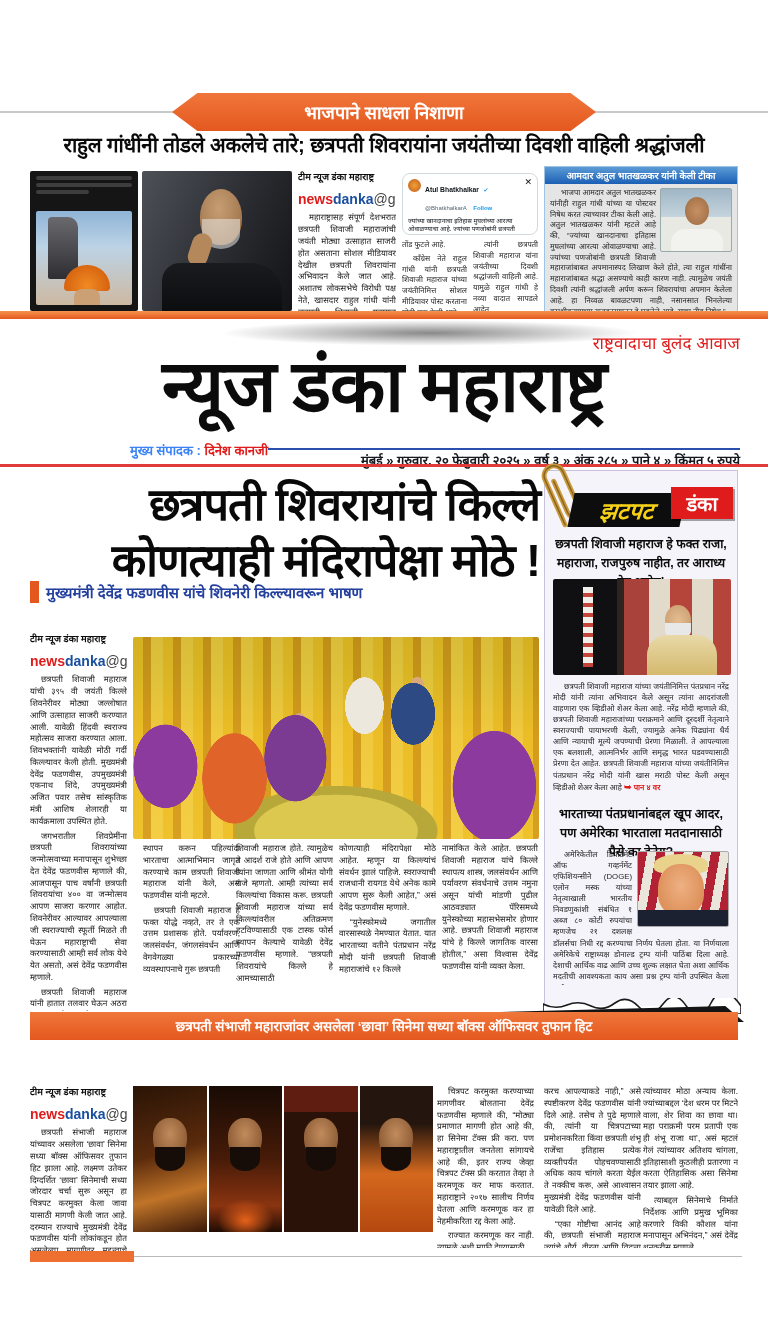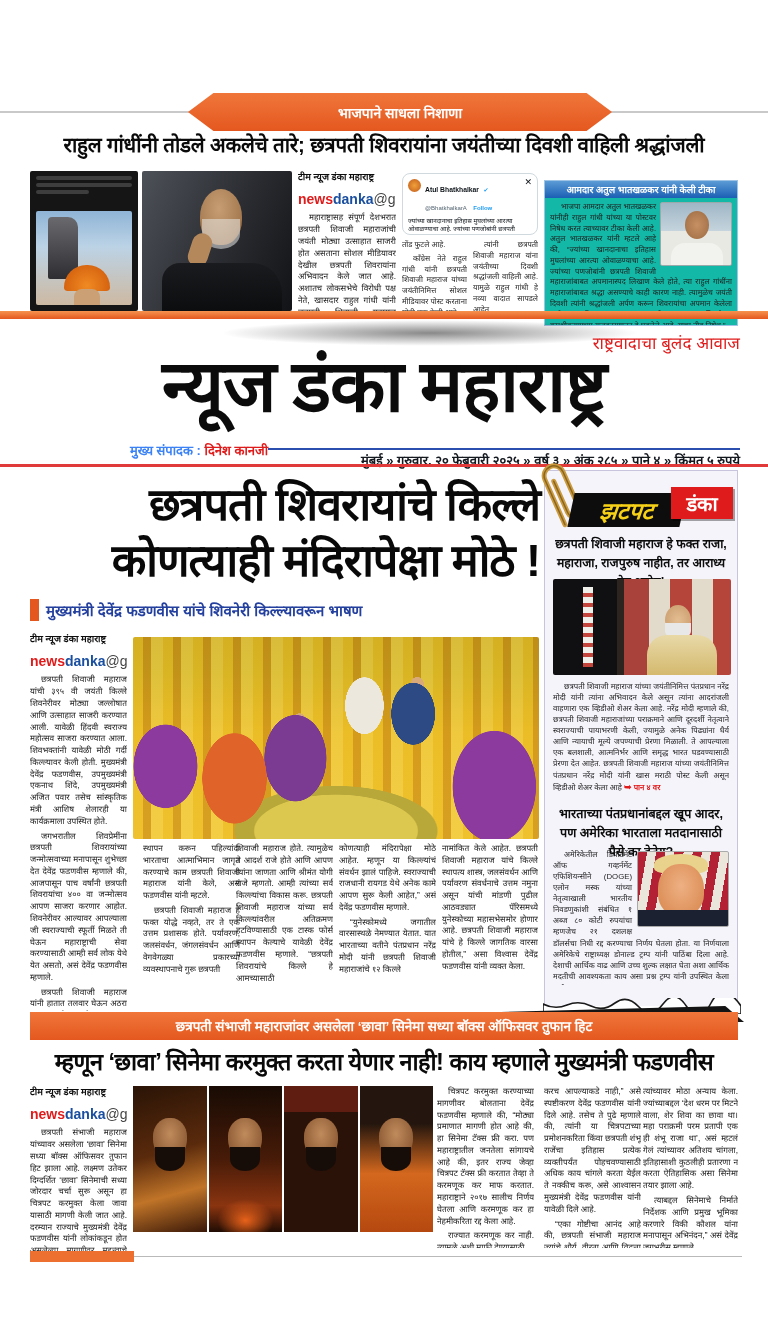--- a/index.html
+++ b/index.html
@@ -9,24 +9,24 @@
 .body{font-size:8.3px;line-height:1.42;text-align:justify;color:#1c1c1c}
 p.body{margin-bottom:3px}
 .ind{text-indent:11px}
 .byline{font-weight:bold;font-size:9.5px;color:#0d0d0d;line-height:1.2}
 .email{font-size:14px;font-weight:bold;margin:9px 0 5px}
 .em-a{color:#e01b1b}.em-b{color:#1a4fa0}.em-c{color:#444;font-weight:normal}
 .jarrow{font-size:9px;margin-right:2px}
 
 
 .kicker-rule{position:absolute;left:0;right:0;top:111px;height:2px;background:#c9c9c9}
-.ribbon{position:absolute;left:188px;top:93px;width:424px;height:38px;
+.ribbon{position:absolute;left:172px;top:93px;width:424px;height:38px;
   background:linear-gradient(180deg,#f0763a 0%,#e4581f 100%);
   clip-path:polygon(6% 0,94% 0,100% 50%,94% 100%,6% 100%,0 50%);
-  color:#fff;font-weight:bold;font-size:14px;display:flex;align-items:center;justify-content:center}
+  color:#fff;font-weight:bold;font-size:18px;display:flex;align-items:center;justify-content:center}
 .top-headline{position:absolute;left:12px;right:12px;top:129px;text-align:center;
   font-size:20.5px;font-weight:800;color:#0a0a0a;letter-spacing:-.2px;line-height:1.6}
 
 
 .ph{position:absolute;overflow:hidden;border-radius:2px}
 .tweetshot{left:30px;top:171px;width:108px;height:140px;background:#151515;padding:5px 6px}
 .tl{height:4px;background:#3d3d3d;border-radius:2px;margin-bottom:3px}
 .tl.short{width:55%}
 .tphoto{position:absolute;left:6px;right:6px;bottom:6px;height:94px;border-radius:2px;
   background:linear-gradient(180deg,#8fb4d6 0%,#bcd3e6 38%,#cdb9a2 70%,#9a8succ 100%);
@@ -83,21 +83,21 @@
 .tw-head{margin-left:17px;line-height:1.15}
 .tw-name{font-size:6.8px;font-weight:bold;color:#0f1419}
 .tw-badge{font-size:6px;color:#1d9bf0}
 .tw-handle{font-size:6px;color:#536471}
 .tw-follow{font-size:6px;color:#1d9bf0;font-weight:bold;margin-left:2px}
 .tw-close{position:absolute;right:5px;top:3px;font-size:9px;color:#0f1419;cursor:pointer}
 .tw-text{font-size:6.3px;line-height:1.35;color:#0f1419;margin-top:2px;text-align:left}
 .minicol{position:absolute;top:240px;width:65px;height:72px;overflow:hidden}
 .m1{left:402px}.m2{left:473px}
 .minicol .body{font-size:7.6px}
-.bluebox{position:absolute;left:544px;top:180px;width:194px;height:146px;background:#14b8a6;border:1px solid #9fc3e4}
+.bluebox{position:absolute;left:544px;top:166px;width:194px;height:146px;background:#e5e5e5;border:1px solid #9fc3e4}
 .bb-head{height:17px;background:linear-gradient(180deg,#5b9bd5,#1b5fb5);color:#fff;font-weight:bold;font-size:9.5px;
   display:flex;align-items:center;justify-content:center}
 .bb-body{padding:4px 5px;overflow:hidden;height:127px}
 .bb-body .body{font-size:7.6px}
 
 
 .orange-divider{position:absolute;left:0;right:0;top:311px;height:8px;background:linear-gradient(180deg,#f6934f,#e4581f)}
 .smudge{position:absolute;left:220px;top:320px;width:420px;height:26px;
   background:radial-gradient(ellipse at 50% 50%,rgba(20,20,20,.5) 0%,rgba(20,20,20,0) 70%)}
 .tagline{position:absolute;right:28px;top:331px;color:#e01b1b;font-weight:400;font-size:17px}
@@ -106,21 +106,21 @@
 .editor{position:absolute;left:130px;top:441px;font-size:13px;font-weight:800}
 .ed-label{color:#3b82f6}.ed-name{color:#e01b1b}
 .blue-rule{position:absolute;left:268px;right:28px;top:448px;height:1.5px;background:#2a4fae}
 .dateline{position:absolute;right:28px;top:451px;font-size:13px;font-weight:bold;color:#14181f}
 .red-rule{position:absolute;left:0;right:0;top:464px;height:2.5px;background:#e03a3a}
 
 
 .main-headline{position:absolute;left:26px;width:514px;text-align:right;font-weight:800;color:#090909;letter-spacing:-1px}
 .l1{top:472px;font-size:45px}
 .l2{top:528px;font-size:45px}
-.subhead{position:absolute;left:30px;top:599px;display:flex;align-items:center}
+.subhead{position:absolute;left:30px;top:581px;display:flex;align-items:center}
 .sub-sq{width:9px;height:22px;background:#e4581f;margin-right:7px}
 .sub-text{color:#24409f;font-weight:800;font-size:15px}
 .mcol{position:absolute;top:843px;width:97px;height:168px;overflow:hidden}
 .c1{left:30px;top:633px;height:378px}
 .c2{left:143px}.c3{left:236px}.c4{left:339px}.c5{left:442px;width:96px}
 
 
 .jbox{position:absolute;left:544px;top:470px;width:194px;height:536px;background:#f6f4fb;border:1px solid #c9c4de;border-bottom:none;padding:0 8px}
 .clipicon{position:absolute;left:-8px;top:-12px;width:52px;height:74px;transform:rotate(-24deg)}
 .jlogo{position:absolute;left:26px;top:16px;width:160px;height:40px}
@@ -301,21 +301,20 @@
     </div>
     <svg class="torn" viewBox="0 0 198 16" preserveAspectRatio="none">
       <path d="M0 6 Q12 12 24 7 T48 8 T72 5 T96 9 T120 6 T144 9 T168 5 T198 8 L198 16 L0 16 Z" fill="#ffffff" stroke="#1a1a1a" stroke-width="1.6"></path>
     </svg>
   </div>
 
   <div class="bban-shadow"></div>
   <div class="bban">
       <span>छत्रपती संभाजी महाराजांवर असलेला ‘छावा’ सिनेमा सध्या बॉक्स ऑफिसवर तुफान हिट</span>
     </div>
-  <h2 class="bottom-headline">म्हणून ‘छावा’ सिनेमा करमुक्त करता येणार नाही! काय म्हणाले मुख्यमंत्री फडणवीस</h2>
 
   <div class="bcol b1">
     <div class="byline">टीम न्यूज डंका महाराष्ट्र</div>
     <div class="email"><span class="em-a">news</span><span class="em-b">danka</span><span class="em-c">@gmail.com</span></div>
     <p class="body ind">छत्रपती संभाजी महाराज यांच्यावर असलेला ‘छावा’ सिनेमा सध्या बॉक्स ऑफिसवर तुफान हिट झाला आहे. लक्ष्मण उतेकर दिग्दर्शित ‘छावा’ सिनेमाची सध्या जोरदार चर्चा सुरू असून हा चित्रपट करमुक्त केला जावा यासाठी मागणी केली जात आहे. दरम्यान राज्याचे मुख्यमंत्री देवेंद्र फडणवीस यांनी लोकांकडून होत असलेल्या मागणीवर महत्त्वाचे विधान केले आहे.</p>
   </div>
 
   <div class="stills">
     <div class="panel">
         <div class="pface"></div>
@@ -338,19 +337,19 @@
   <div class="bcol b2">
     <p class="body ind">चित्रपट करमुक्त करण्याच्या मागणीवर बोलताना देवेंद्र फडणवीस म्हणाले की, “मोठ्या प्रमाणात मागणी होत आहे की, हा सिनेमा टॅक्स फ्री करा. पण महाराष्ट्रातील जनतेला सांगायचे आहे की, इतर राज्य जेव्हा चित्रपट टॅक्स फ्री करतात तेव्हा ते करमणूक कर माफ करतात. महाराष्ट्राने २०१७ सालीच निर्णय घेतला आणि करमणूक कर हा नेहमीकरिता रद्द केला आहे.</p>
     <p class="body ind">राज्यात करमणूक कर नाही. त्यामुळे अशी माफी देण्यासाठी</p>
   </div>
   <div class="bcol b3">
     <p class="body">करच आपल्याकडे नाही,” असे स्पष्टीकरण देवेंद्र फडणवीस यांनी दिले आहे. तसेच ते पुढे म्हणाले की, त्यांनी या चित्रपटाच्या प्रमोशनकरिता किंवा छत्रपती शंभू राजेंचा इतिहास प्रत्येक व्यक्तीपर्यंत पोहचवण्यासाठी अधिक काय चांगले करता येईल ते नक्कीच करू, असे आश्वासन मुख्यमंत्री देवेंद्र फडणवीस यांनी यावेळी दिले आहे.</p>
     <p class="body ind">“एका गोष्टीचा आनंद आहे की, छत्रपती संभाजी महाराज ज्यांचे शौर्य, वीरता आणि विद्वत्ता प्रचंड होती, पण इतिहासाने</p>
   </div>
   <div class="bcol b4">
     <p class="body">त्यांच्यावर मोठा अन्याय केला. ज्यांच्याबद्दल ‘देश धरम पर मिटने वाला, शेर शिवा का छावा था। महा पराक्रमी परम प्रतापी एक ही शंभू राजा था’, असं म्हटलं गेलं त्यांच्यावर अतिशय चांगला, इतिहासाशी कुठलीही प्रतारणा न करता ऐतिहासिक असा सिनेमा तयार झाला आहे.</p>
-    <p class="body ind">त्याबद्दल सिनेमाचे निर्माते निर्देशक आणि प्रमुख भूमिका करणारे विकी कौशल यांना मनापासून अभिनंदन,” असं देवेंद्र जगभरीस म्हणाले.</p>
+    <p class="body ind">त्याबद्दल सिनेमाचे निर्माते निर्देशक आणि प्रमुख भूमिका करणारे विकी कौशल यांना मनापासून अभिनंदन,” असं देवेंद्र शनकरीस म्हणाले.</p>
   </div>
 
   <div class="end-orange"></div>
   <div class="end-line"></div>
 
 </div>
 
 </body></html>

